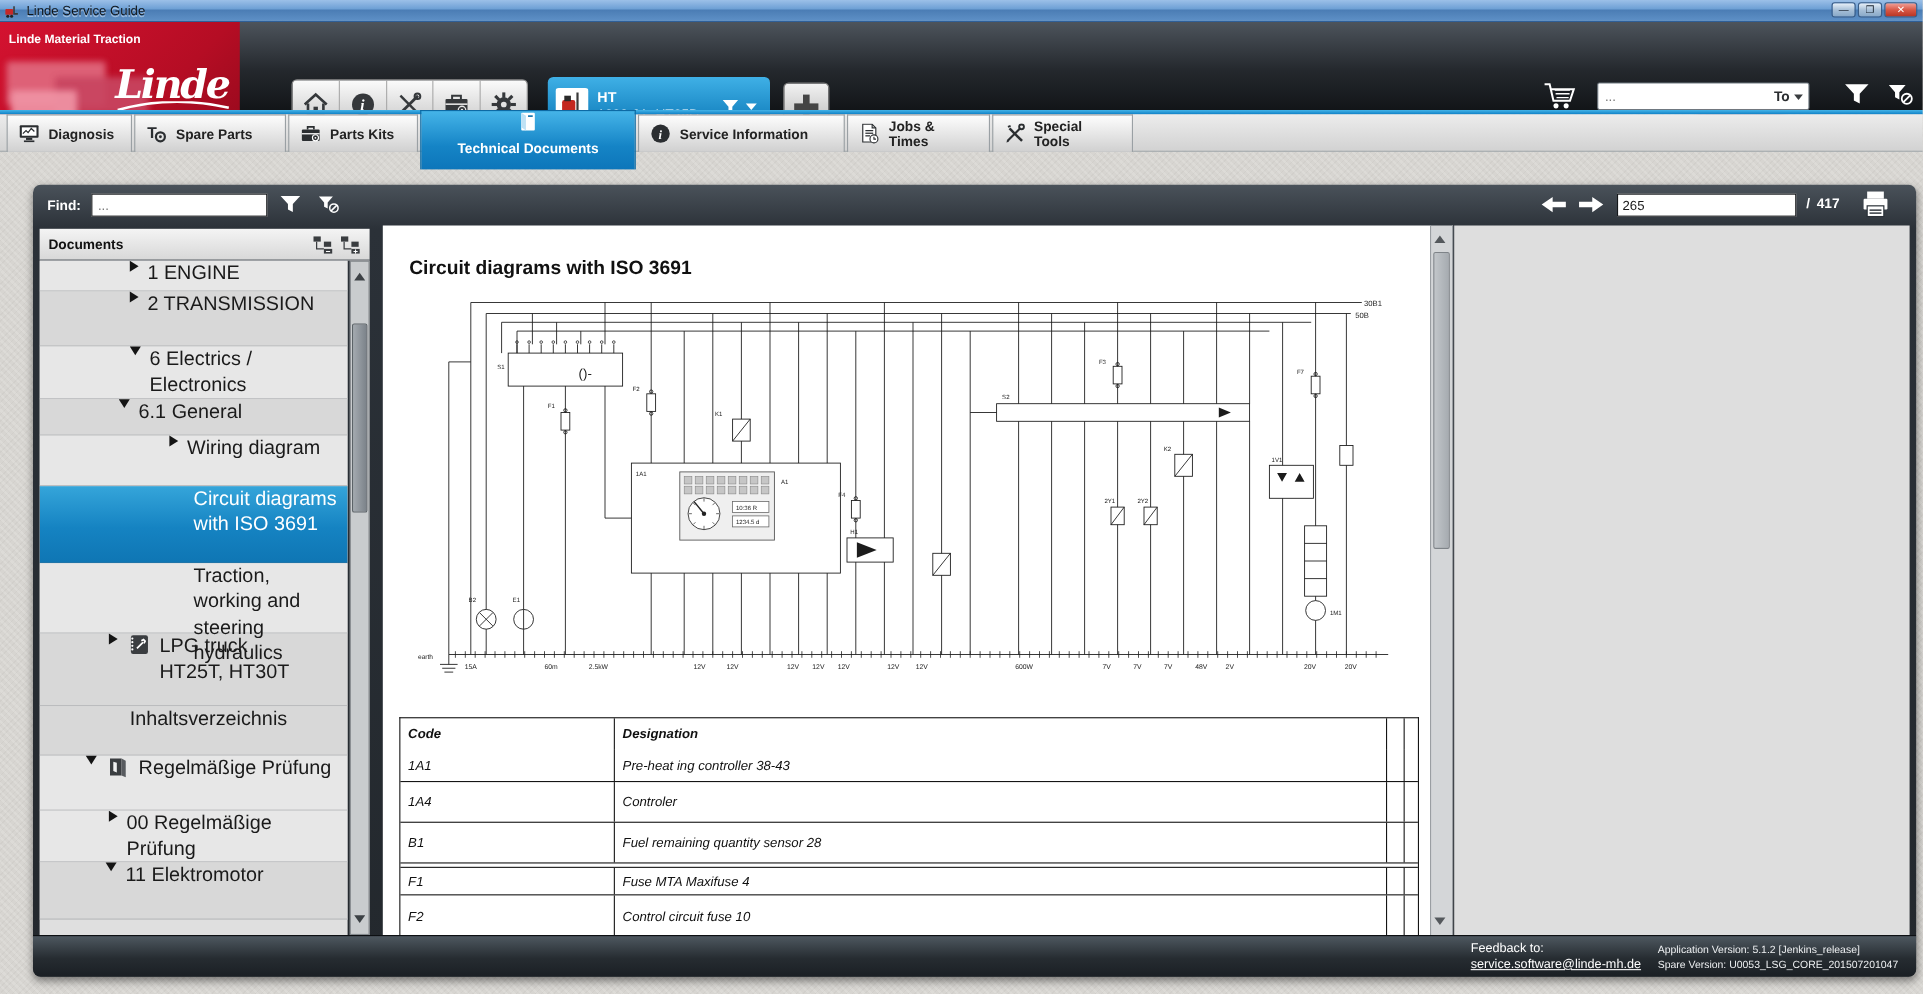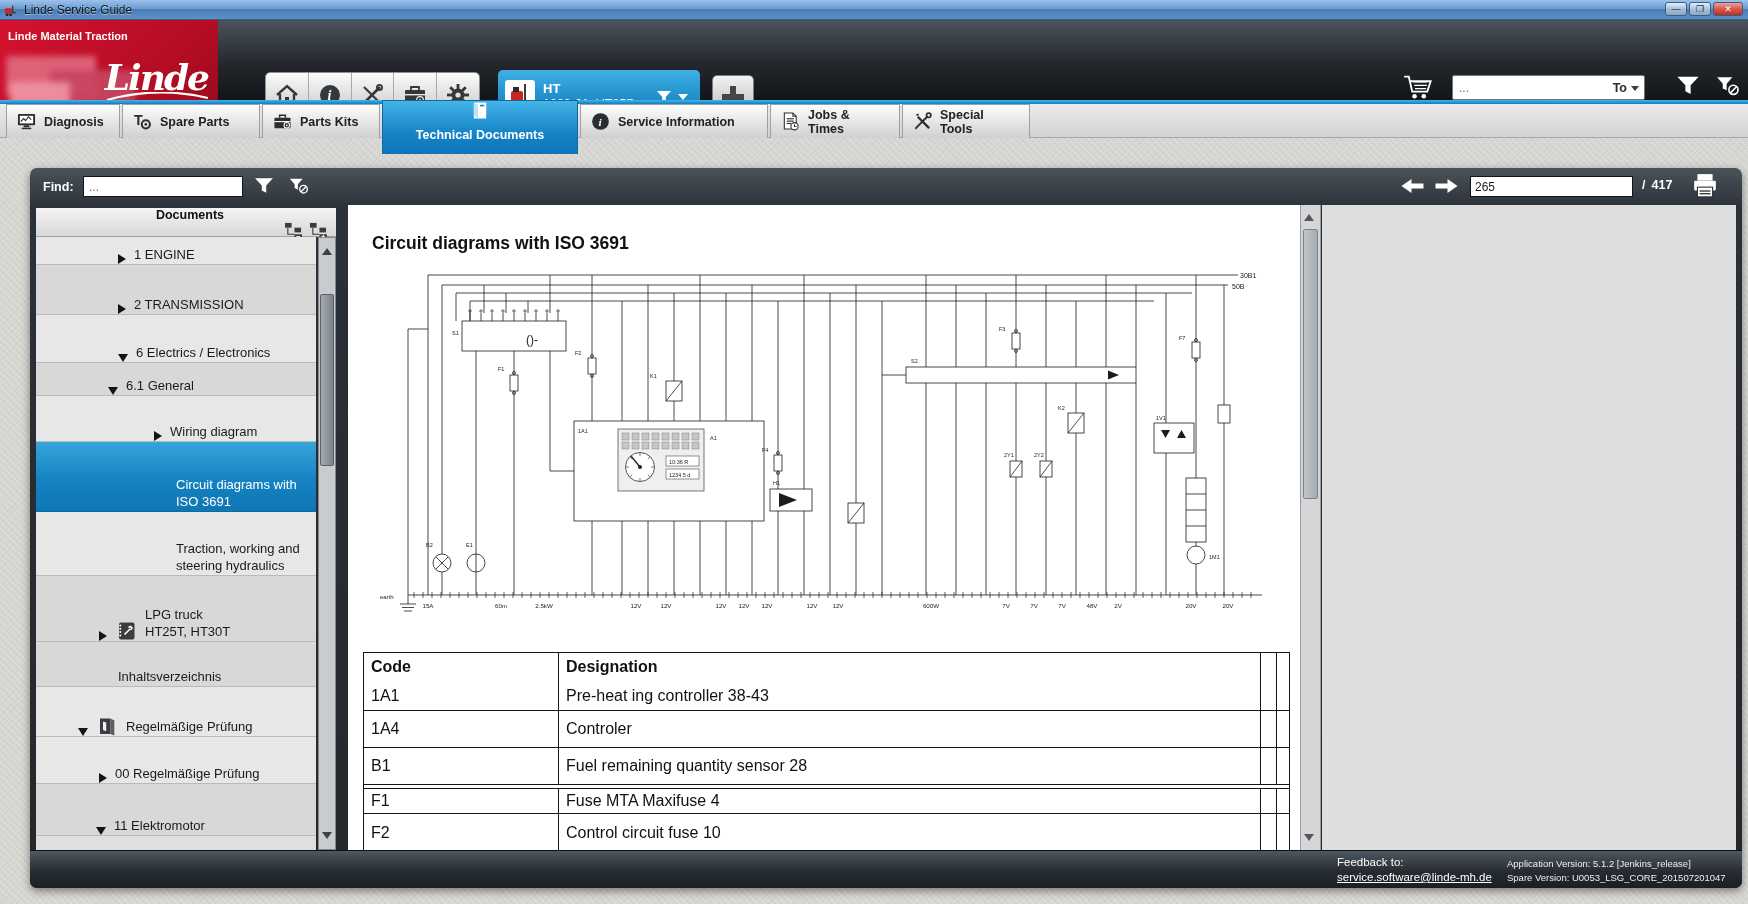--- a/index.html
+++ b/index.html
@@ -98,27 +98,27 @@
   #page-prev { left:1370px; top:10px; width:25px; height:16px; }
   #page-next { left:1404px; top:10px; width:25px; height:16px; }
   #page-input { position:absolute; left:1440px; top:8px; width:163px; height:21px; border:1px solid #14171a;
     font-size:12px; padding-left:4px; color:#1a1a1a; font-family:"Liberation Sans", sans-serif; }
   #page-total-wrap { position:absolute; left:1612px; top:10px; color:#fff; font-size:12.5px; font-weight:bold; display:flex; gap:6px; }
   #print-btn { left:1662px; top:5px; width:26px; height:25px; }
 
   
   #side-header { position:absolute; left:6px; top:40px; width:300px; height:29px;
     background:linear-gradient(#f4f4f4,#d8d8d8); border-bottom:1px solid #9da2a6;
-    display:flex; align-items:center;flex-direction:column; }
+    display:flex; align-items:center; }
   #side-header .sh-title { font-size:12.5px; font-weight:bold; color:#111; margin-left:8px; }
   #side-header .sh-icons { margin-left:auto; display:flex; gap:6px; margin-right:8px; }
   #side-header .sh-icons svg { width:19px; height:17px; }
   #side-list { position:absolute; left:6px; top:69px; width:280px; height:613px; overflow:hidden; background:#dfdfdf; }
-  .s-row { display:flex; align-items:flex-end; gap:8px; border-bottom:1px solid #b8babc;
-    font-size:13px; color:#1a1a1a; line-height:1.3; }
+  .s-row { display:flex; align-items:flex-start; gap:8px; border-bottom:1px solid #b8babc;
+    font-size:18px; color:#1a1a1a; line-height:1.3; }
   .s-row.alt { background:#e7e7e7; } .s-row:not(.alt){ background:#d8d8d8; }
   .s-row.selected { background:linear-gradient(#35a5da,#1583c2 55%,#0f76b4); color:#fff; border-bottom-color:#0d6aa2; }
   .exp { flex:0 0 auto; width:0; height:0; border-style:solid; }
   .exp.collapsed { border-width:5.5px 0 5.5px 8px; border-color:transparent transparent transparent #141414; }
   .exp.expanded  { border-width:8px 5.5px 0 5.5px; border-color:#141414 transparent transparent transparent; }
   .s-ico { flex:0 0 auto; width:22px; height:20px; }
   .s-ico svg { width:22px; height:20px; }
 
   
   #side-scroll { position:absolute; left:288px; top:69px; width:18px; height:613px;
@@ -131,21 +131,21 @@
 
   
   #doc-page { position:absolute; left:318px; top:37px; width:952px; height:645px; background:#fff; overflow:hidden; }
   #doc-title { position:absolute; left:24px; top:28px; font-size:17.5px; font-weight:bold; color:#111; }
   #circuit-svg { position:absolute; left:18px; top:58px; }
   .wire { stroke:#1c1c1c; stroke-width:.8; fill:none; }
   .dlabel { font-family:"Liberation Sans", sans-serif; fill:#222; }
 
   
   #doc-table { position:absolute; left:15px; top:447px; width:927px;
-    border:1px solid #151515; border-bottom:none; font-size:16px; color:#111; }
+    border:1px solid #151515; border-bottom:none; font-size:12px; color:#111;font-style:italic; }
   .t-row { display:grid; grid-template-columns:195px 702px 16px 12px; }
   .t-row > div { border-right:1px solid #151515; display:flex; align-items:center; padding-left:7px; overflow:hidden; }
   .t-row > div:last-child { border-right:none; }
   .t-row.head { font-weight:bold; }
   .t-sep { border-top:1px solid #151515; }
   .t-dsep { height:5px; border-top:1px solid #151515; border-bottom:1px solid #151515; }
 
   
   #doc-scroll { position:absolute; left:1270px; top:37px; width:21px; height:645px;
     background:#d4d6d8; border-left:1px solid #9a9ea2; border-right:1px solid #9a9ea2; }

